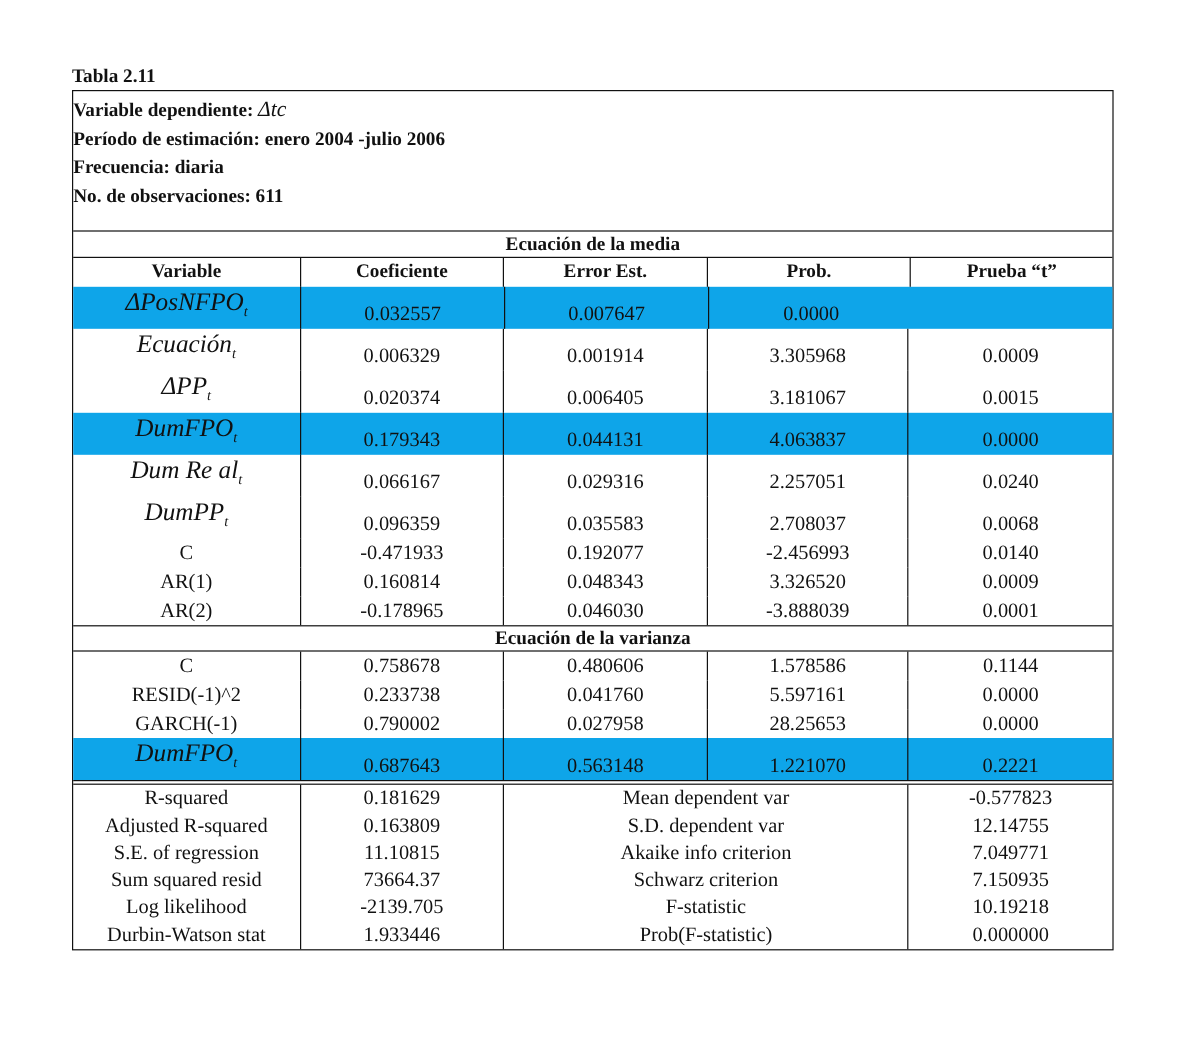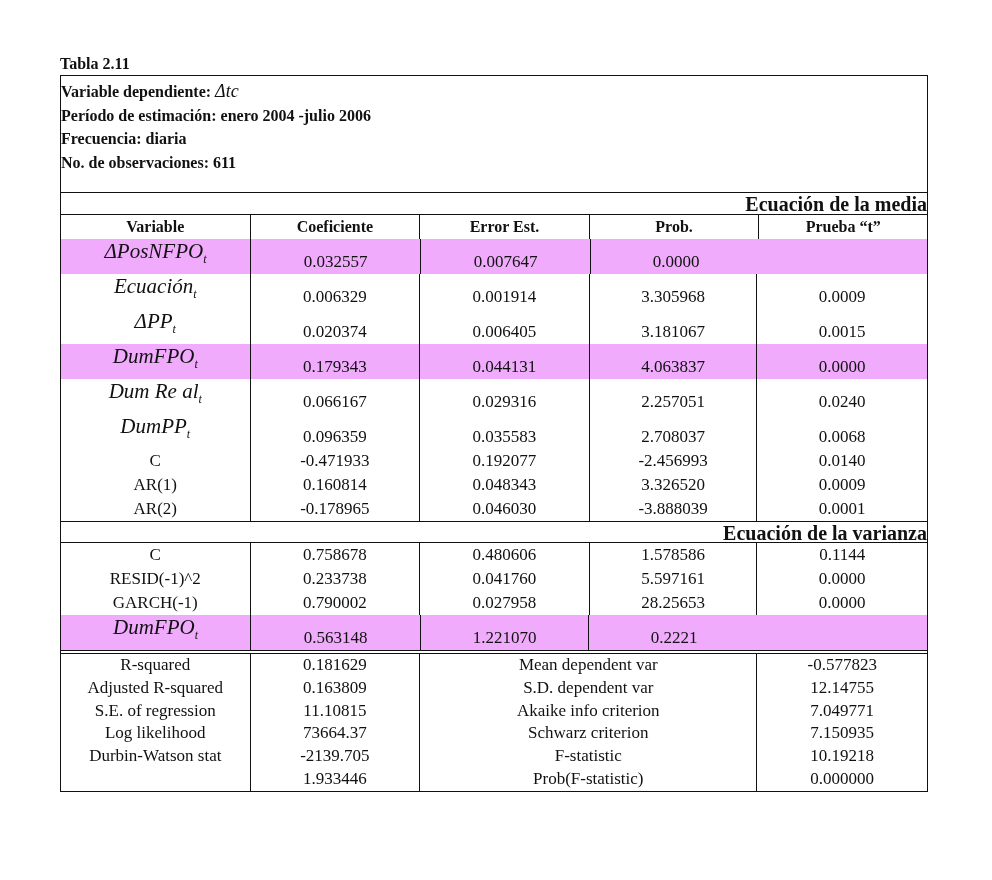--- a/index.html
+++ b/index.html
@@ -13,42 +13,42 @@
     position: absolute; left: 60px; top: 75px; width: 868px;
     border: 1.5px solid #111; box-sizing: border-box;
     font-family: "Liberation Serif", serif; color: #111;
   }
   .header {
     height: 117px; border-bottom: 1.5px solid #111; 
     font-weight: bold; font-size: 16px; line-height: 23.5px; padding-top: 4px; box-sizing: border-box;
   }
   .header .ital { font-style: italic; font-weight: normal; font-size: 18px; }
   .section-title {
-    height: 22px; line-height: 22px; text-align: right; font-weight: bold; font-size: 20px;
+    height: 22px; line-height: 22px; text-align: center; font-weight: bold; font-size: 16px;
     border-bottom: 1.5px solid #111; box-sizing: border-box;
   }
   .sec-top { border-top: 1.5px solid #111; }
   .row { display: flex; }
   .c { box-sizing: border-box; text-align: center; border-right: 1.5px solid #111; }
   .c:last-child { border-right: none; }
   .c1 { width: 190px; }
   .c2 { width: 170px; }
   .c3 { width: 170px; }
   .c4 { width: 168px; }
   .c5 { width: 170px; }
   .colhead .c { font-weight: bold; font-size: 16px; height: 24px; line-height: 24px; }
   .num { font-family: Liberation Serif, serif; font-size: 17px; }
   .rtall { height: 35px; }
   .rtall .c { height: 35px; position: relative; }
   .rtall .c .v { position: absolute; left: 0; right: 0; bottom: 2px; }
   .rtall .c .lab { position: absolute; left: 0; right: 0; top: 0; font-style: italic; font-size: 21px; }
   .rsmall { height: 24px; }
   .rsmall .c { height: 24px; line-height: 24px; }
   .rsmall .lab { font-size: 17px; }
-  .hl { background: #f0abfc; }
+  .hl { background: #0ea5e9; }
   .stats { border-top: 4px double #111; display: flex; }
   .stats .col { box-sizing: border-box; border-right: 1.5px solid #111; text-align: center; }
   .stats .col:last-child { border-right: none; }
   .stats .line { height: 22.8px; line-height: 22.8px; }
   .stats .lab { font-size: 17px; }
   sub { font-size: 12px; }
 </style>
 </head>
 <body>
 
@@ -219,37 +219,41 @@
         <div class="c c1"><span class="lab">GARCH(-1)</span></div>
         <div class="c num c2"><span class="v">0.790002</span></div>
         <div class="c num c3"><span class="v">0.027958</span></div>
         <div class="c num c4"><span class="v">28.25653</span></div>
         <div class="c num c5"><span class="v">0.0000</span></div>
       </div>
       <div class="row rtall hl">
         <div class="c c1">
           <div class="lab"><span class="">DumFPO</span><sub>t</sub></div>
         </div>
+        <div class="c num c2">
+          <span class="v">0.687643</span>
+        </div>
         <div class="c num c3">
           <span class="v">0.563148</span>
         </div>
         <div class="c num c4">
           <span class="v">1.221070</span>
         </div>
         <div class="c num c5">
           <span class="v">0.2221</span>
         </div>
       </div>
     </div>
 
   <div class="stats">
     <div class="col" style="width:190px" id="st-l-lab">
         <div class="line lab">R-squared</div>
         <div class="line lab">Adjusted R-squared</div>
         <div class="line lab">S.E. of regression</div>
+        <div class="line lab">Sum squared resid</div>
         <div class="line lab">Log likelihood</div>
         <div class="line lab">Durbin-Watson stat</div>
       </div>
     <div class="col num" style="width:170px" id="st-l-val">
         <div class="line ">0.181629</div>
         <div class="line ">0.163809</div>
         <div class="line ">11.10815</div>
         <div class="line ">73664.37</div>
         <div class="line ">-2139.705</div>
         <div class="line ">1.933446</div>

